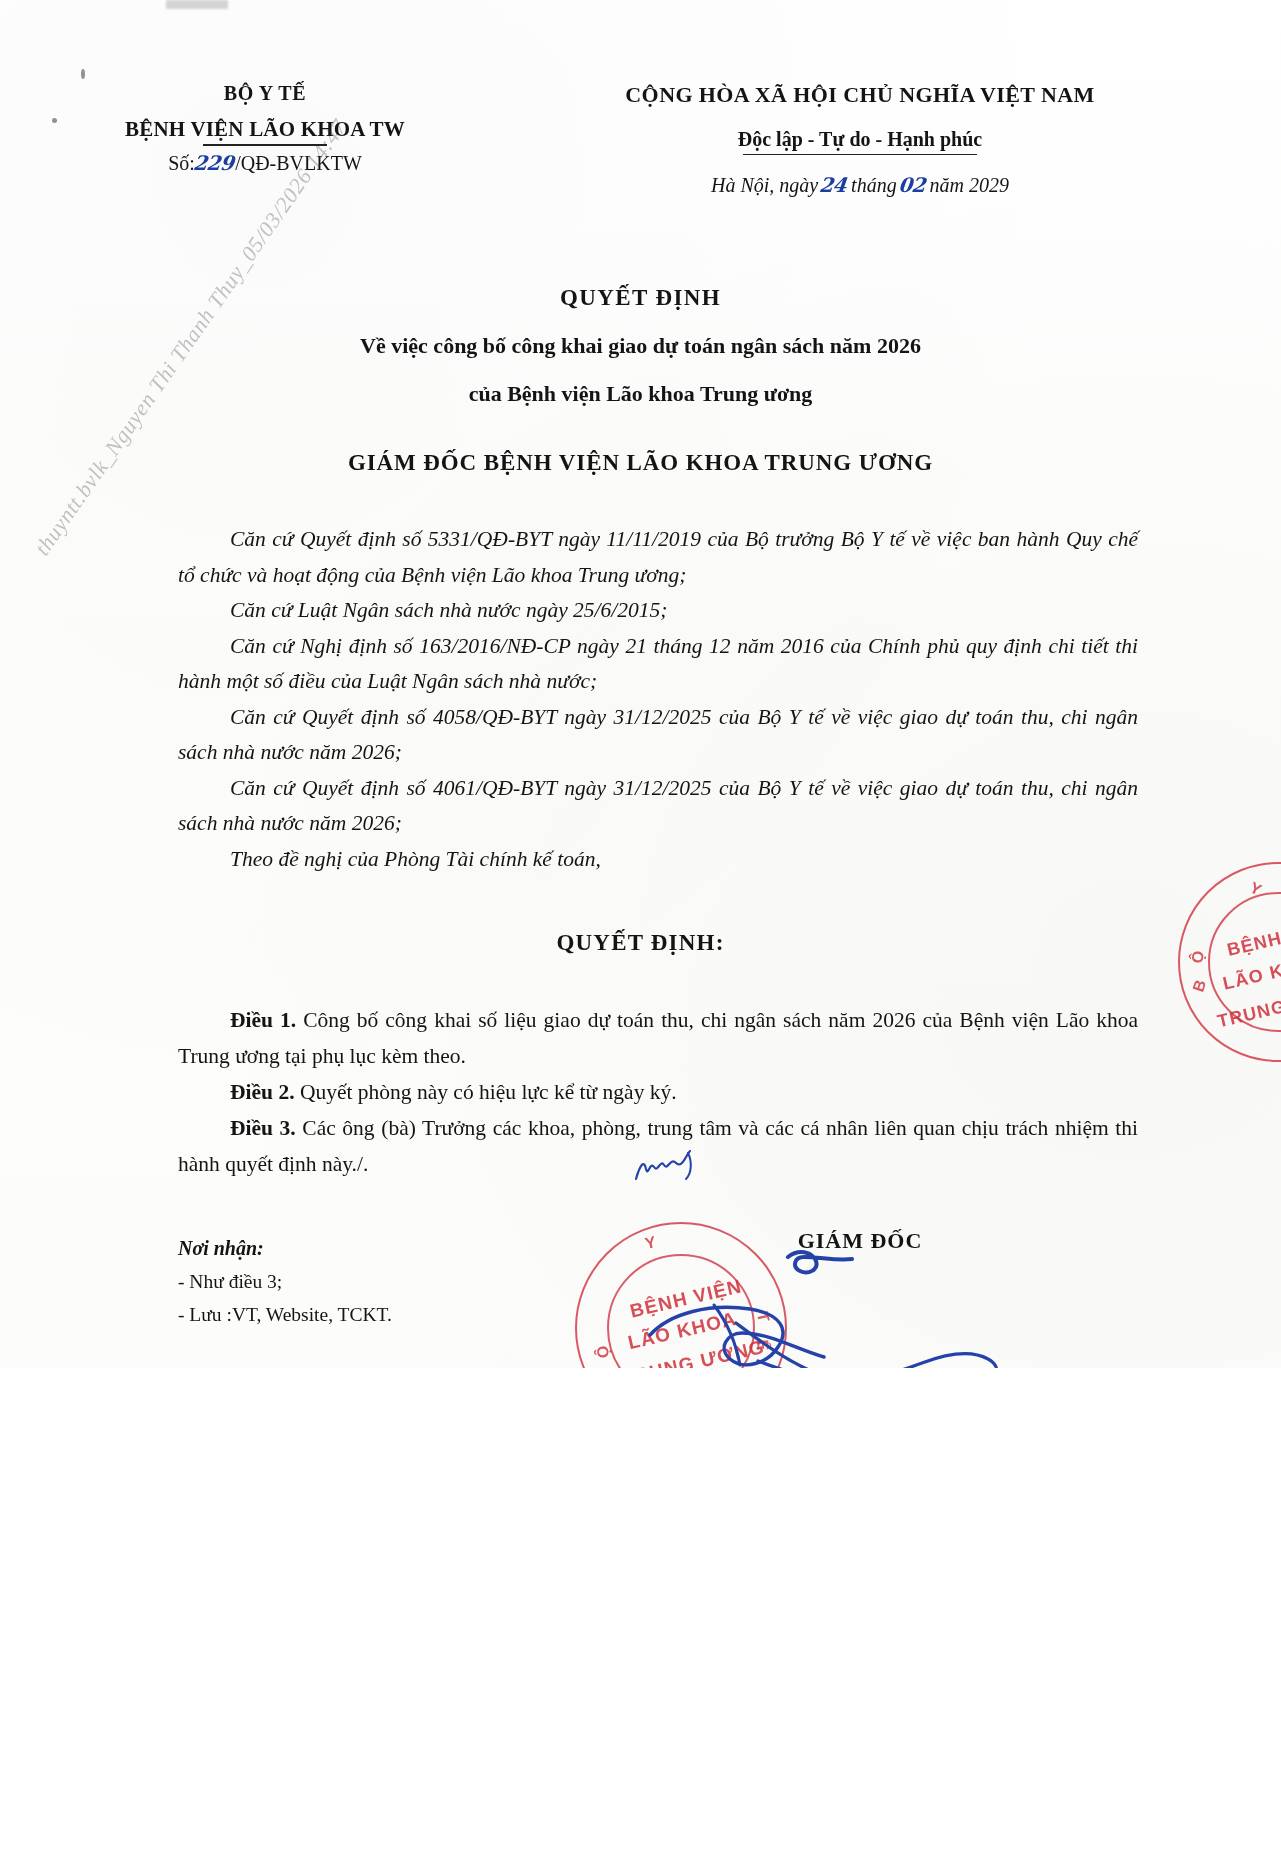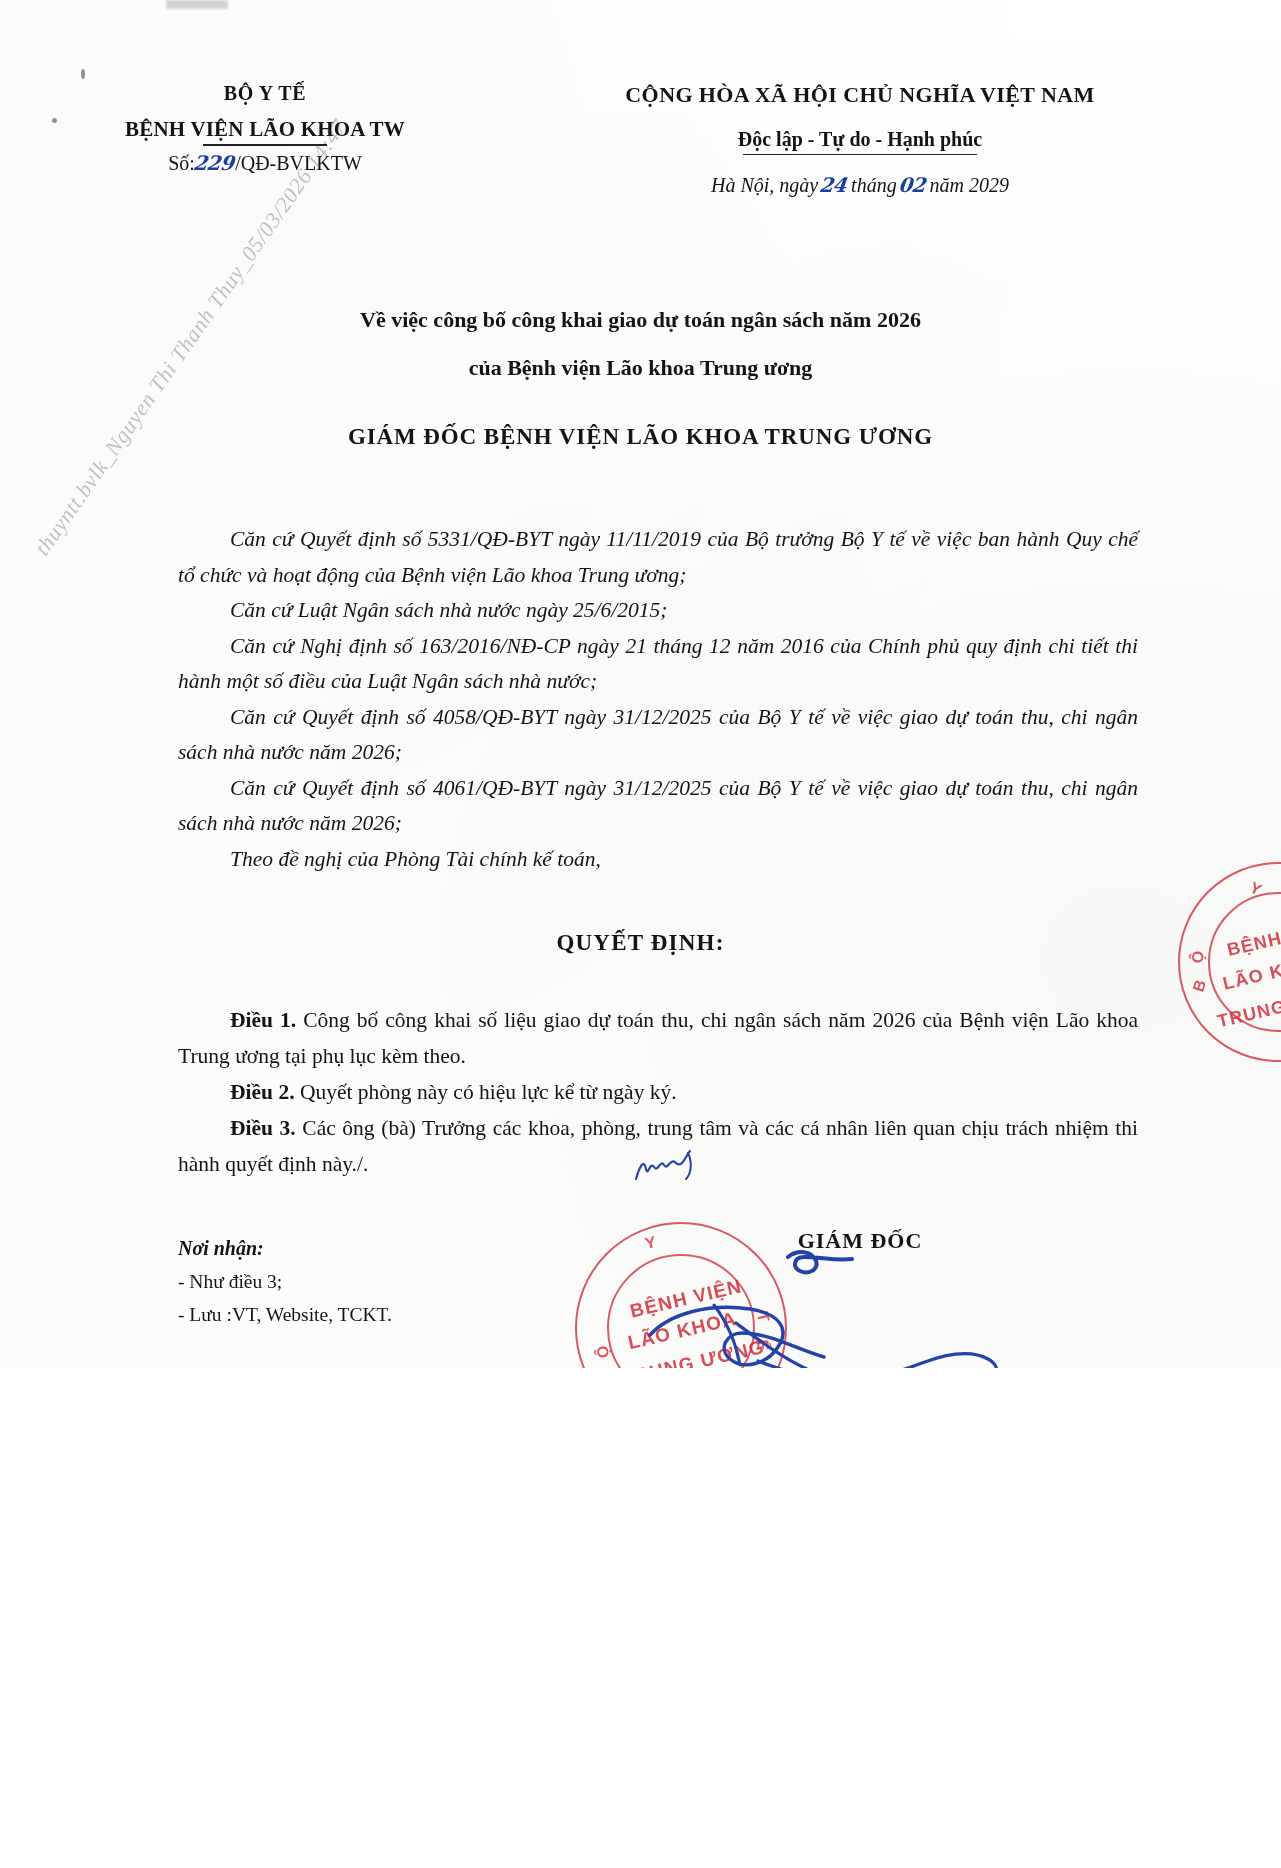--- a/index.html
+++ b/index.html
@@ -368,20 +368,21 @@
       <div class="hdr-sohieu"><span>Số:</span><span class="ink">229</span><span>/QĐ-BVLKTW</span></div>
     </div>
     <div id="header-right">
       <div class="hdr-country">CỘNG HÒA XÃ HỘI CHỦ NGHĨA VIỆT NAM</div>
       <div><span class="hdr-motto">Độc lập - Tự do - Hạnh phúc</span></div>
       <div class="hdr-date"><span>Hà Nội, ngày</span><span class="ink" style="margin:0 3px;">24</span><span>tháng</span><span class="ink" style="margin:0 3px;">02</span><span>năm 2029</span></div>
     </div>
   </div>
 
   <div id="title-block">
+    <div class="t-quyetdinh">QUYẾT ĐỊNH</div>
     <div class="t-sub1">Về việc công bố công khai giao dự toán ngân sách năm 2026</div>
     <div class="t-sub2">của Bệnh viện Lão khoa Trung ương</div>
     <div class="t-giamdoc">GIÁM ĐỐC BỆNH VIỆN LÃO KHOA TRUNG ƯƠNG</div>
   </div>
 
   <div id="body-block">
     <p>Căn cứ Quyết định số 5331/QĐ-BYT ngày 11/11/2019 của Bộ trưởng Bộ Y tế về việc ban hành Quy chế tổ chức và hoạt động của Bệnh viện Lão khoa Trung ương;</p>
     <p>Căn cứ Luật Ngân sách nhà nước ngày 25/6/2015;</p>
     <p>Căn cứ Nghị định số 163/2016/NĐ-CP ngày 21 tháng 12 năm 2016 của Chính phủ quy định chi tiết thi hành một số điều của Luật Ngân sách nhà nước;</p>
     <p>Căn cứ Quyết định số 4058/QĐ-BYT ngày 31/12/2025 của Bộ Y tế về việc giao dự toán thu, chi ngân sách nhà nước năm 2026;</p>

